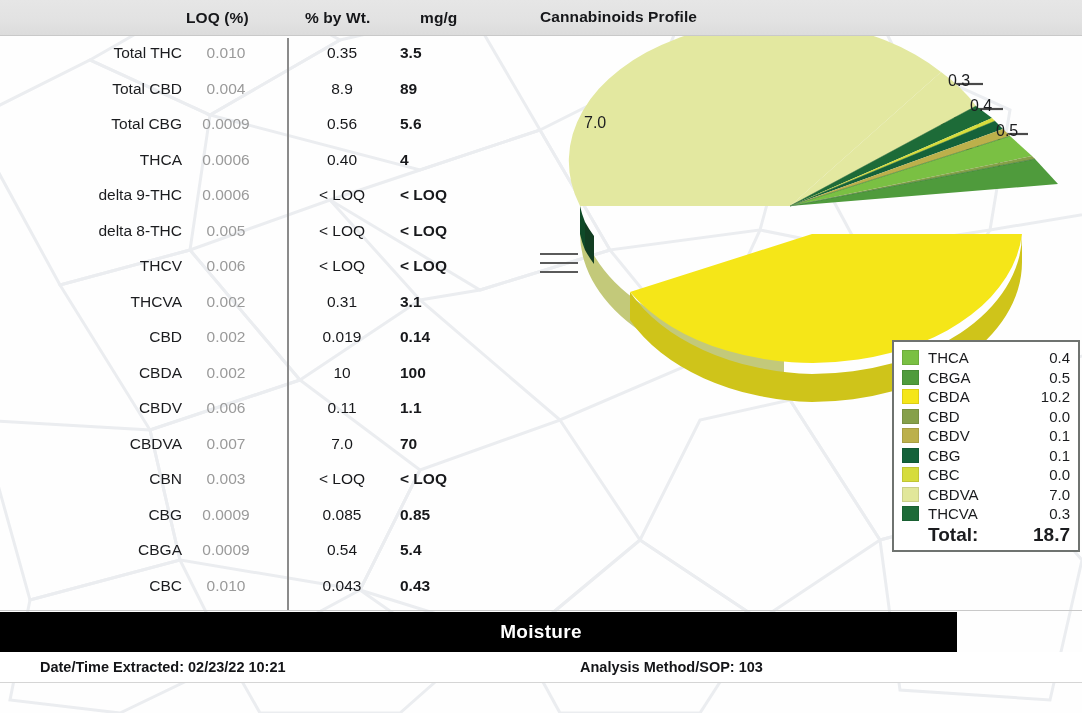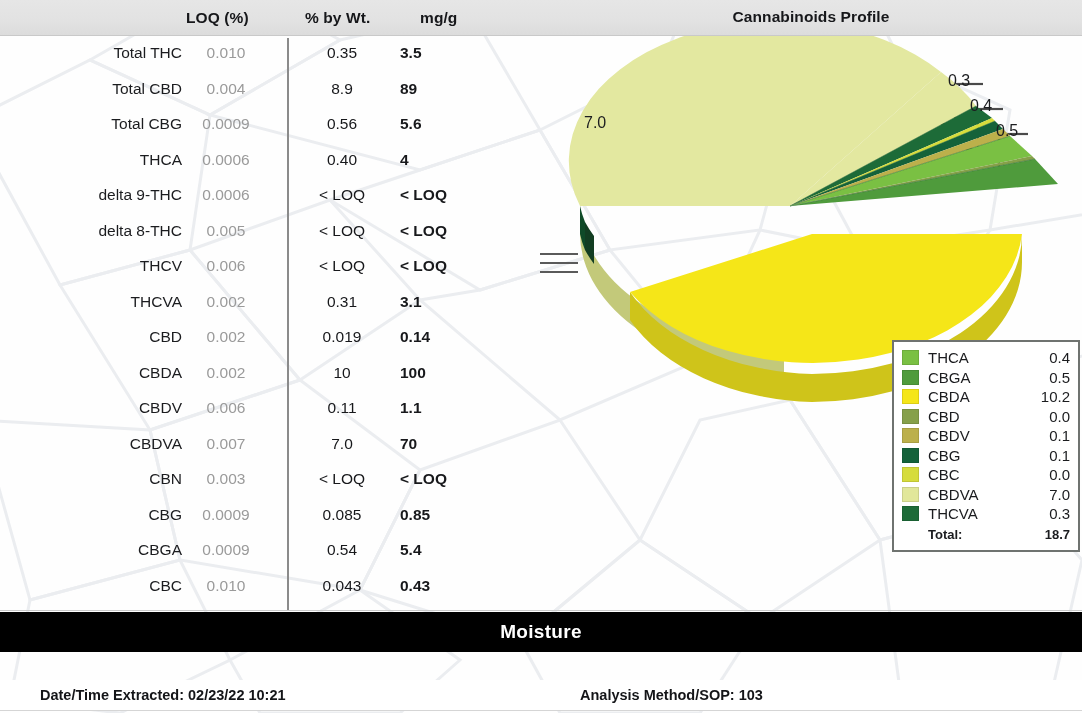--- a/index.html
+++ b/index.html
@@ -45,21 +45,21 @@
     top: 9px;
     font-size: 15.5px;
     font-weight: bold;
     color: #16171a;
     letter-spacing: .1px;
     white-space: nowrap;
   }
   #hdr-loq   { left: 186px; }
   #hdr-wt    { left: 305px; }
   #hdr-mgg   { left: 420px; }
-  #hdr-title { left: 540px; width: 542px; text-align: center; top: 8px; font-size: 15.5px; }
+  #hdr-title { left: 540px; width: 542px; text-align: left; top: 8px; font-size: 15.5px; }
 
   
   #table-area {
     position: absolute;
     left: 0; top: 36px;
     width: 540px; height: 574px;
     z-index: 2;
   }
   #col-divider {
     position: absolute;
@@ -116,55 +116,55 @@
   .leg-sw {
     width: 17px; height: 15px;
     margin-right: 9px;
     flex: 0 0 17px;
     border: 1px solid rgba(0,0,0,.10);
   }
   .leg-name { flex: 1 1 auto; white-space: nowrap; }
   .leg-val  { width: 46px; text-align: right; white-space: nowrap; }
   .leg-total {
     display: flex;
-    align-items: center;
+    align-items: flex-start;
     height: 21px;
-    font-size: 13px;
+    font-size: 19px;
     color: #1b1c1f;
     padding-left: 26px;
   }
   .leg-total .leg-name { font-weight: bold; }
   .leg-total .leg-val  { font-weight: bold; }
 
   
   #moisture-bar {
     position: absolute;
     left: 0; top: 612px;
-    width: 1082px; height: 40px;
+    width: 957px; height: 40px;
     background: #000000;
     z-index: 5;
   }
   #moisture-title {
     position: absolute;
     left: 0; top: 9px;
     width: 1082px;
     text-align: center;
     color: #ffffff;
     font-size: 19px;
     font-weight: bold;
     letter-spacing: .3px;
   }
   .info-row {
     position: absolute;
     left: 0;
     width: 1082px;
     height: 31px;
     z-index: 4;
   }
-  #info-row-1 { top: 652px; background: #ffffff; border-bottom: 1px solid #d5d5d5; margin-top: 28px; }
+  #info-row-1 { top: 652px; background: #ffffff; border-bottom: 1px solid #d5d5d5; }
   #info-row-2 { top: 683px; background: #e9e9e9; }
   .info-left  { position: absolute; left: 40px;  top: 7px; font-size: 14.5px; font-weight: bold; color: #141518; white-space: nowrap; }
   .info-right { position: absolute; left: 580px; top: 7px; font-size: 14.5px; font-weight: bold; color: #141518; white-space: nowrap; }
   #info-row-2 .info-left,
   #info-row-2 .info-right { font-weight: normal; color: #1b1c1f; }
 
   
   #table-bottom-rule {
     position: absolute;
     left: 0; top: 610px;

